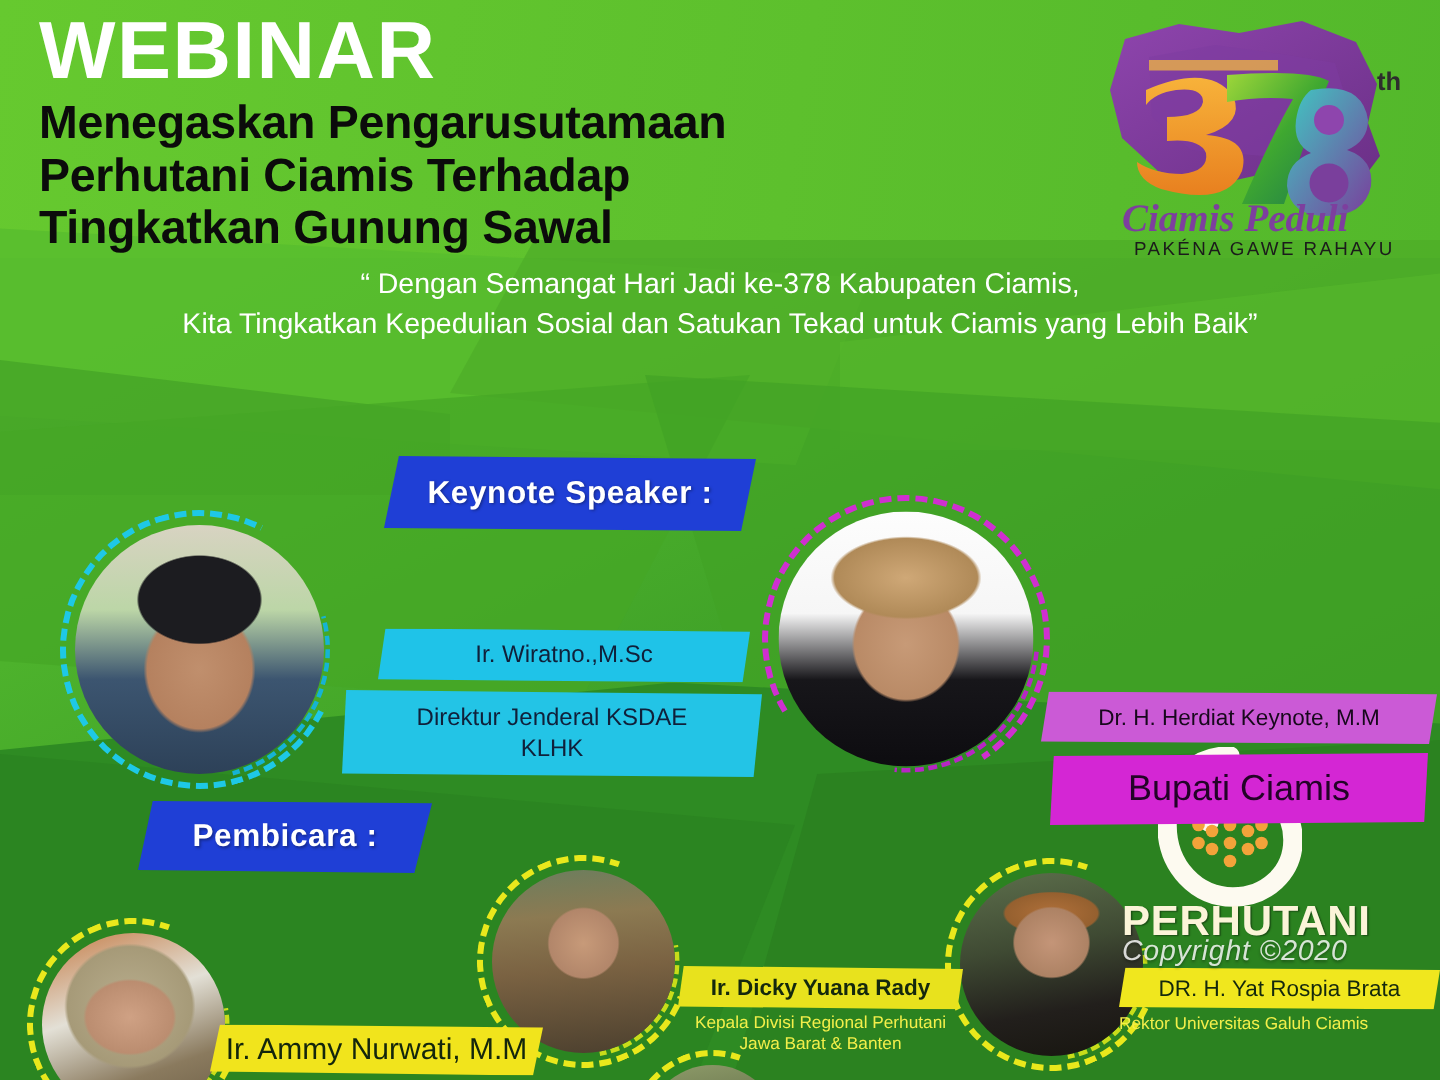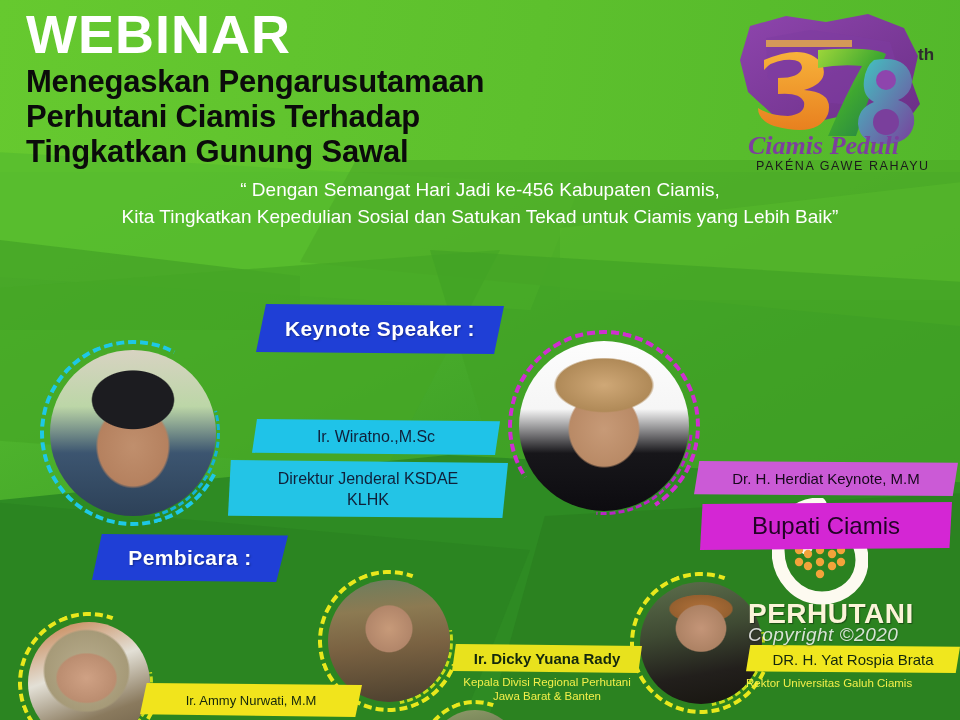--- a/index.html
+++ b/index.html
@@ -112,21 +112,21 @@
   .bn-bupati {
     left:700px; top:502px; width:252px; height:48px;
     background:#d426d4;
     clip-path:polygon(1% 4%,100% 0,99% 96%,0 100%);
     color:#230327; font-size:24px;
   }
   .bn-ammy {
     left:140px; top:683px; width:222px; height:34px;
     background:#f1e41c;
     clip-path:polygon(3% 0,100% 6%,97% 100%,0 92%);
-    color:#13260c; font-size:13px;
+    color:#13260c; font-size:20px;
   }
   .bn-dicky {
     left:452px; top:644px; width:190px; height:29px;
     background:#e8e21d;
     clip-path:polygon(2% 0,100% 7%,98% 100%,0 93%);
     color:#14280d; font-size:15px; font-weight:700;
   }
   .bn-yat {
     left:746px; top:645px; width:214px; height:28px;
     background:#f0e71e;
@@ -286,21 +286,21 @@
 
       <text x="196" y="52" font-family="'Liberation Sans',sans-serif" font-size="17" font-weight="700" fill="#2d2d2d">th</text>
 
       <text x="26" y="146" font-family="'Liberation Serif',serif" font-size="26" font-style="italic" font-weight="700" fill="#7d3f9e">Ciamis Peduli</text>
 
       <text x="34" y="162" font-family="'Liberation Sans',sans-serif" font-size="12.5" letter-spacing="1.6" fill="#1b1b1b">PAKÉNA GAWE RAHAYU</text>
     </svg>
   </div>
 
   <div class="quote">
-    <div>“ Dengan Semangat Hari Jadi ke-456 Kabupaten Ciamis,</div>
+    <div>“ Dengan Semangat Hari Jadi ke-378 Kabupaten Ciamis,</div>
     <div>Kita Tingkatkan Kepedulian Sosial dan Satukan Tekad untuk Ciamis yang Lebih Baik”</div>
   </div>
 
   <div class="banner bn-keynote">Keynote Speaker :</div>
 
   <div class="banner bn-pembicara">Pembicara :</div>
 
   <div class="portrait p1">
     <div class="ring"></div>
     <div class="ring ring2"></div>

